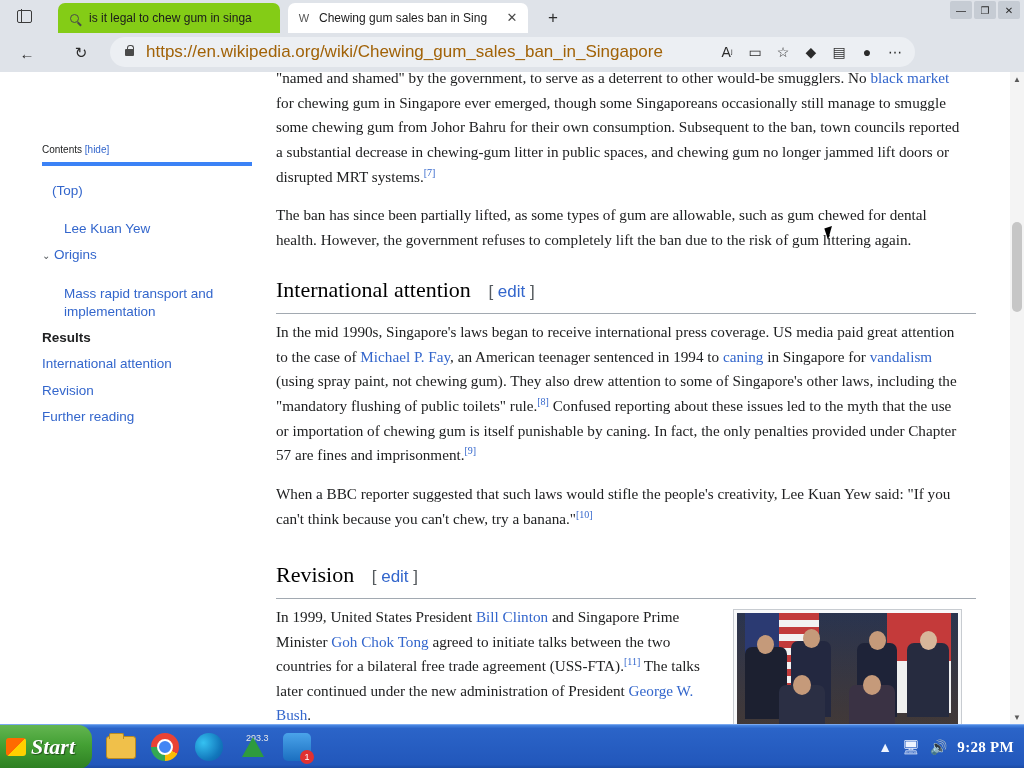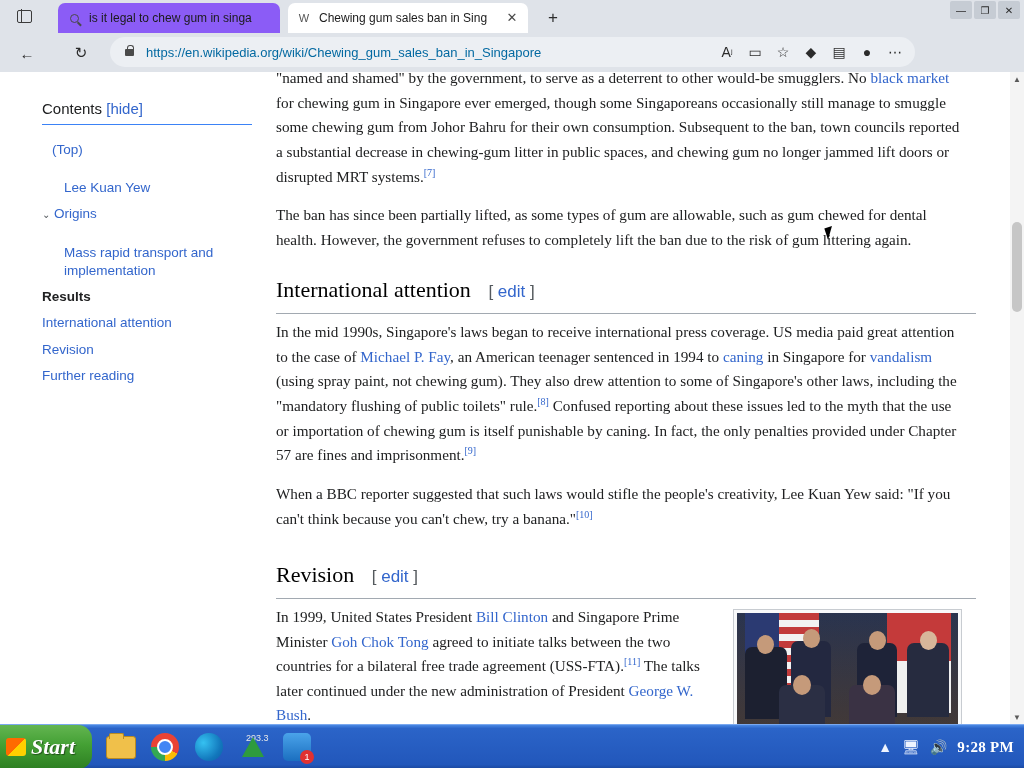--- a/index.html
+++ b/index.html
@@ -31,21 +31,21 @@
   .tab-area-icon .sq:after {
     content: ""; position: absolute; left: 3px; top: -1.6px; bottom: -1.6px;
     width: 1.6px; background: #3b3b3b;
   }
   .tab {
     position: absolute; top: 3px; height: 30px;
     border-radius: 7px 7px 0 0;
     display: flex; align-items: center; padding: 0 8px;
     font-size: 12px; color: #1b1b1b;
   }
-  .tab.inactive { left: 58px; width: 222px; background: #8b5cf6; }
+  .tab.inactive { left: 58px; width: 222px; background: #84cc16; }
   .tab.active { left: 288px; width: 240px; background: #ffffff; }
   .tab .favicon {
     width: 16px; height: 16px; margin-right: 7px; flex: 0 0 16px;
     display: flex; align-items: center; justify-content: center;
     font-size: 11px; color: #555;
   }
   .tab .favicon .glass {
     width: 9px; height: 9px; border: 1.6px solid #4a4a4a; border-radius: 50%;
     position: relative;
   }
@@ -87,21 +87,21 @@
     width: 26px; height: 26px; display: flex; align-items: center; justify-content: center;
   }
   .urlbar .lock .body {
     width: 9px; height: 7px; background: #4a4a4a; border-radius: 1px; position: relative;
   }
   .urlbar .lock .body:before {
     content: ""; position: absolute; left: 2px; top: -4px; width: 5px; height: 5px;
     border: 1.5px solid #4a4a4a; border-bottom: none; border-radius: 3px 3px 0 0;
   }
   .urlbar .url {
-    flex: 1; font-size: 13px; color: #0369a1; white-space: nowrap; overflow: hidden;
+    flex: 1; font-size: 17px; color: #a16207; white-space: nowrap; overflow: hidden;
     padding-left: 4px;
   }
   .urlbar .u-icon {
     width: 28px; height: 26px; display: flex; align-items: center; justify-content: center;
     font-size: 14px; color: #2b2b2b;
   }
 
   
   .page {
     position: absolute; top: 72px; left: 0; width: 1024px; height: 652px;
@@ -121,22 +121,22 @@
     position: absolute; left: 2px; top: 150px; width: 10px; height: 90px;
     background: #c6c6c6; border-radius: 5px;
   }
 
   
   .toc {
     position: absolute; left: 42px; top: 28px; width: 210px;
     font-size: 13.5px; color: #202122;
   }
   .toc-head {
-    font-size: 15px; color: #202122; padding-bottom: 7px;
-    border-bottom: 1px solid #3b82f6; margin-bottom: 4px;
+    font-size: 10px; color: #202122; padding-bottom: 7px;
+    border-bottom: 4px solid #3b82f6; margin-bottom: 4px; margin-top: 44px;
   }
   .toc-head .hide { color: #3366cc; }
   .toc-item {
     padding: 4px 0; color: #3366cc; line-height: 1.35;
   }
   .toc-item.lvl1 { padding-left: 0; }
   .toc-item.lvl2 { padding-left: 10px; margin-top: 12px; }
   .toc-item.current { color: #202122; font-weight: bold; }
   .toc-item .chev {
     display: inline-block; width: 12px; color: #54595d; font-size: 10px;

